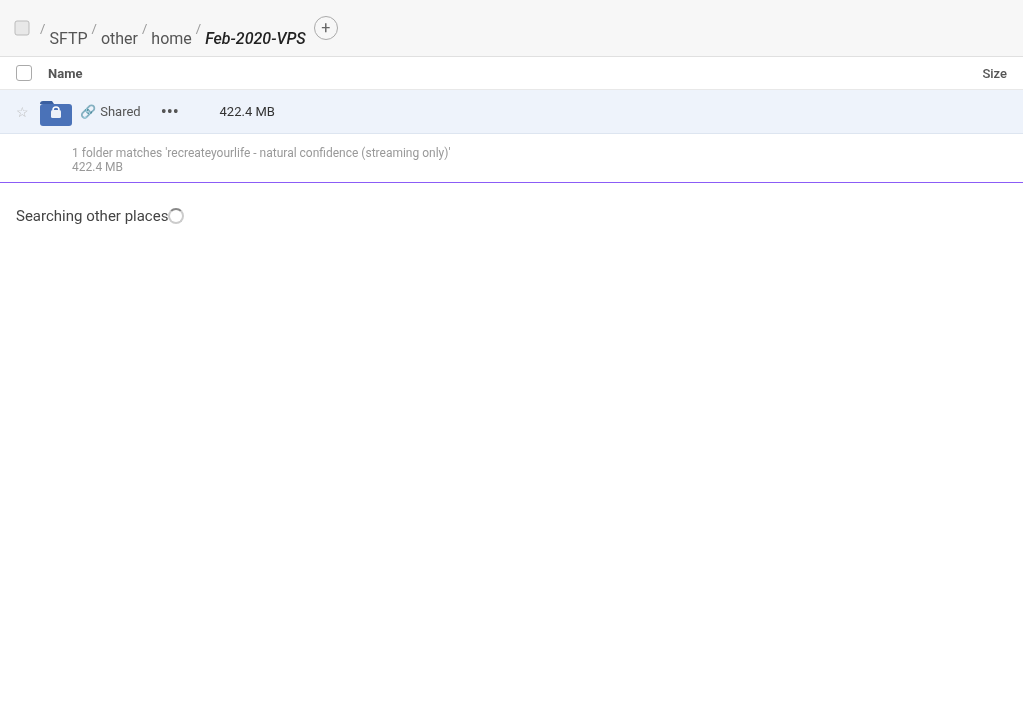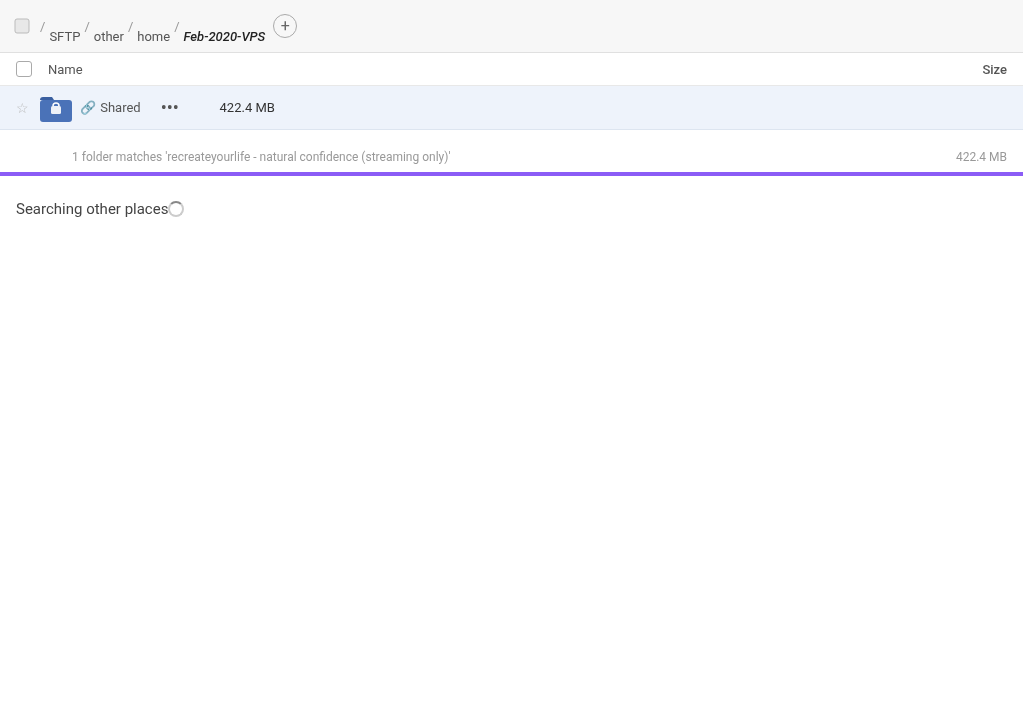--- a/index.html
+++ b/index.html
@@ -36,21 +36,21 @@
       justify-content: center;
       color: #555;
       cursor: pointer;
       margin-right: 4px;
     }
 
     .breadcrumb-item {
       display: flex;
       align-items: center;
       color: #555;
-      font-size: 13px;
+      font-size: 16px;
       cursor: pointer;
       margin-top: 21px;
     }
 
     .breadcrumb-separator {
       margin: 0 4px;
       color: #999;
       font-size: 13px;
     }
 
@@ -86,21 +86,21 @@
 
     .col-checkbox {
       width: 32px;
       flex-shrink: 0;
     }
 
     .col-name {
       flex: 1;
       font-size: 13px;
       color: #555;
-      font-weight: 400;
+      font-weight: 700;
     }
 
     .col-size {
       width: 100px;
       text-align: right;
       font-size: 13px;
       color: #555;
       font-weight: 500;
     }
 
@@ -161,26 +161,27 @@
 
     .file-size {
       width: 80px;
       text-align: right;
       font-size: 13px;
       color: #333;
     }
 
     
     .match-info {
-      padding: 20px 16px 8px 72px;
+      padding: 12px 16px 8px 72px;
       font-size: 12px;
       color: #999;
       display: flex;
       justify-content: space-between;
-      border-bottom: 4px solid #8b5cf6;
+      border-bottom: 1px solid #8b5cf6;
+      flex-direction: column;
     }
 
     .match-size {
       font-size: 12px;
       color: #999;
     }
 
     
     .searching-section {
       padding: 24px 16px;

